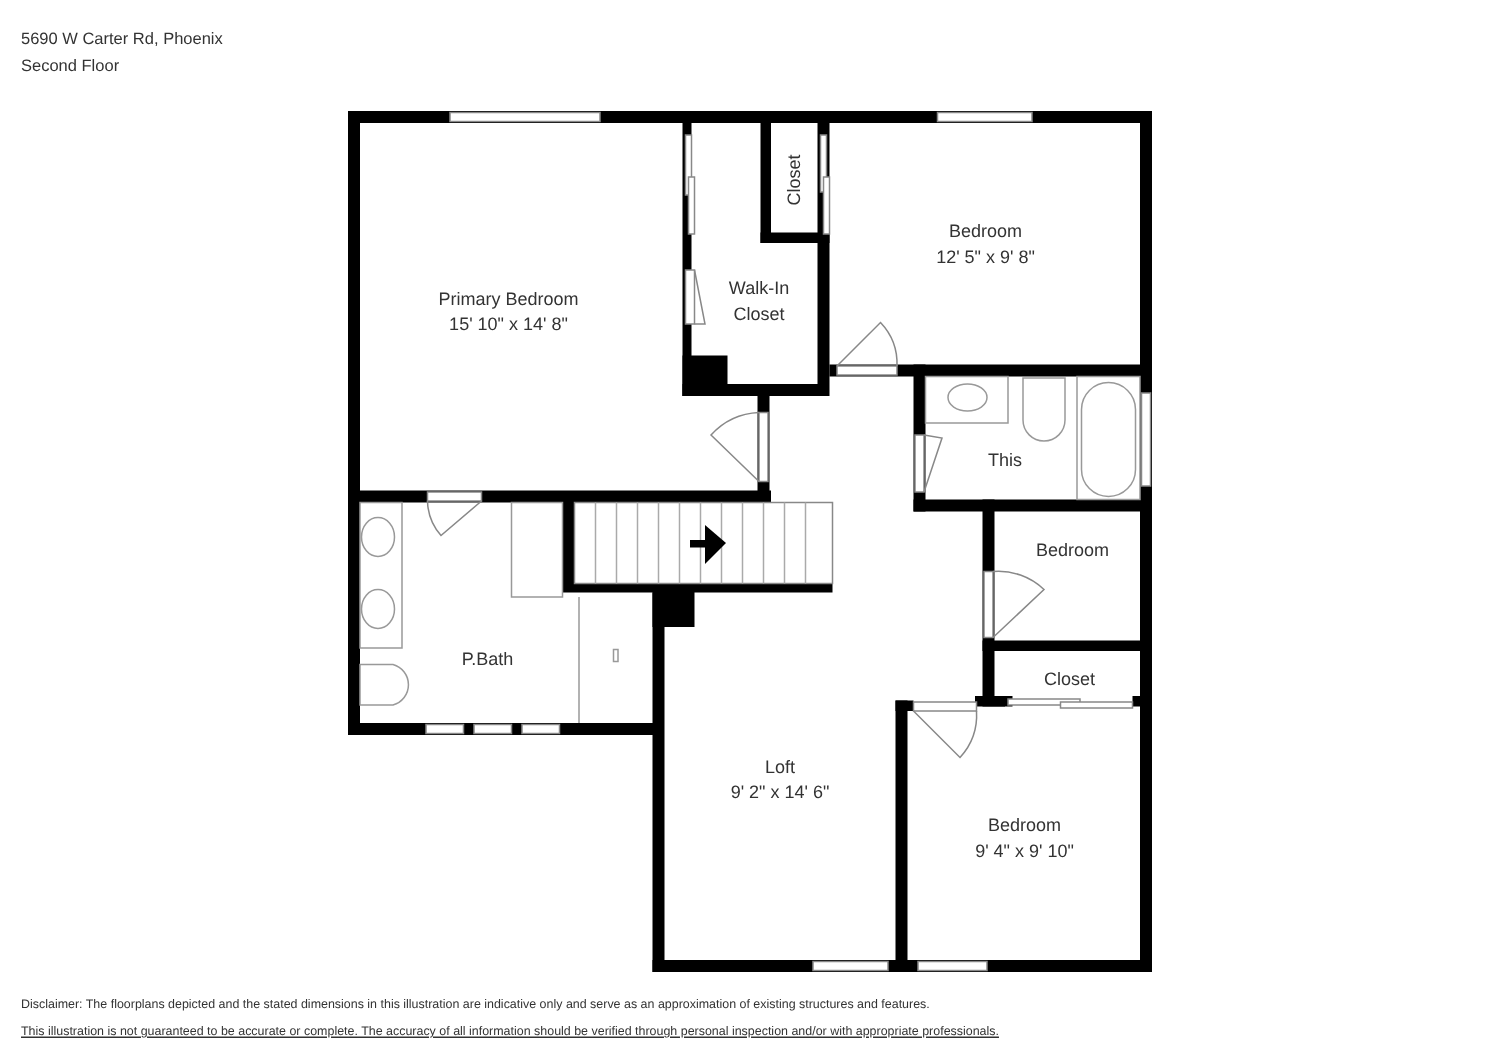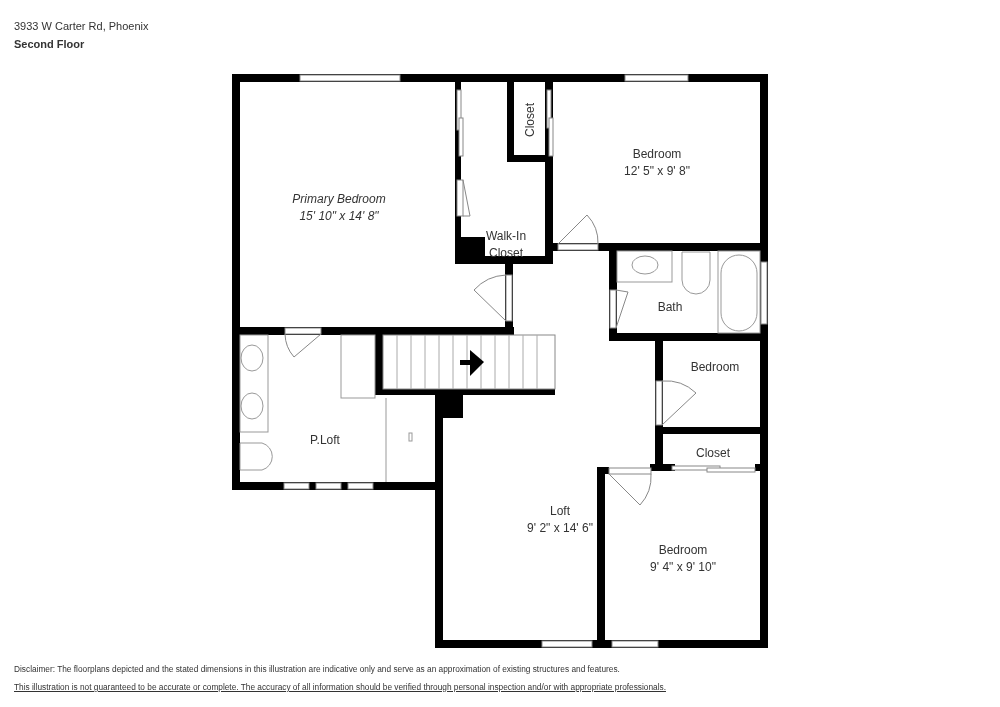--- a/index.html
+++ b/index.html
@@ -6,22 +6,22 @@
   body { width:1000px; height:707px; position:relative; overflow:hidden; font-family:"Liberation Sans", sans-serif; color:#333; }
   .hdr { position:absolute; left:14px; font-size:11px; color:#333; }
   .disc { position:absolute; left:14px; font-size:8.3px; color:#333; white-space:nowrap; }
   svg.plan { position:absolute; left:0; top:0; }
   .room-label { position:absolute; text-align:center; font-size:12px; line-height:17px; color:#333; transform:translate(-50%,-50%); white-space:nowrap; }
   .vert { transform:translate(-50%,-50%) rotate(-90deg); }
 </style>
 </head>
 <body>
 
-<div class="hdr" style="top:20px;">3933 W Carter Rd, Phoenix</div>
-<div class="hdr" style="top:38px;font-weight:bold;">Second Floor</div>
+<div class="hdr" style="top:20px;">5690 W Carter Rd, Phoenix</div>
+<div class="hdr" style="top:38px;">Second Floor</div>
 
 <svg class="plan" width="1000" height="707" viewBox="0 0 1000 707">
 
   <g fill="#000">
 
     <rect x="232" y="74" width="536" height="8"></rect>
 
     <rect x="232" y="74" width="8" height="416"></rect>
 
     <rect x="760" y="74" width="8" height="574"></rect>
@@ -150,48 +150,48 @@
     <ellipse cx="252" cy="406" rx="11" ry="13"></ellipse>
 
     <path d="M240 443 L262 443 A14 14 0 0 1 262 470 L240 470 Z"></path>
 
     <rect x="341" y="335" width="34" height="63"></rect>
     <line x1="386" y1="398" x2="386" y2="482"></line>
     <rect x="409" y="433" width="3" height="8"></rect>
   </g>
 </svg>
 
-<div class="room-label" style="left:339px; top:208px;font-style:italic;">
+<div class="room-label" style="left:339px; top:208px;">
   <div>Primary Bedroom</div>
   <div>15' 10" x 14' 8"</div>
 </div>
-<div class="room-label" style="left:506px; top:201px;margin-top:44px;">
+<div class="room-label" style="left:506px; top:201px;">
   <div>Walk-In</div>
   <div>Closet</div>
 </div>
 <div class="room-label vert" style="left:530px; top:120px;">
   <div>Closet</div>
 </div>
 <div class="room-label" style="left:657px; top:163px;">
   <div>Bedroom</div>
   <div>12' 5" x 9' 8"</div>
 </div>
 <div class="room-label" style="left:670px; top:307px;">
-  <div>Bath</div>
+  <div>This</div>
 </div>
 <div class="room-label" style="left:715px; top:367px;">
   <div>Bedroom</div>
 </div>
 <div class="room-label" style="left:325px; top:440px;">
-  <div>P.Loft</div>
+  <div>P.Bath</div>
 </div>
 <div class="room-label" style="left:713px; top:453px;">
   <div>Closet</div>
 </div>
-<div class="room-label" style="left:520px; top:520px;margin-left:40px;">
+<div class="room-label" style="left:520px; top:520px;">
   <div>Loft</div>
   <div>9' 2" x 14' 6"</div>
 </div>
 <div class="room-label" style="left:683px; top:559px;">
   <div>Bedroom</div>
   <div>9' 4" x 9' 10"</div>
 </div>
 
 <div class="disc" style="top:664px;text-align:right;">Disclaimer: The floorplans depicted and the stated dimensions in this illustration are indicative only and serve as an approximation of existing structures and features.</div>
 <div class="disc" style="top:682px;text-decoration:underline;">This illustration is not guaranteed to be accurate or complete. The accuracy of all information should be verified through personal inspection and/or with appropriate professionals.</div>

